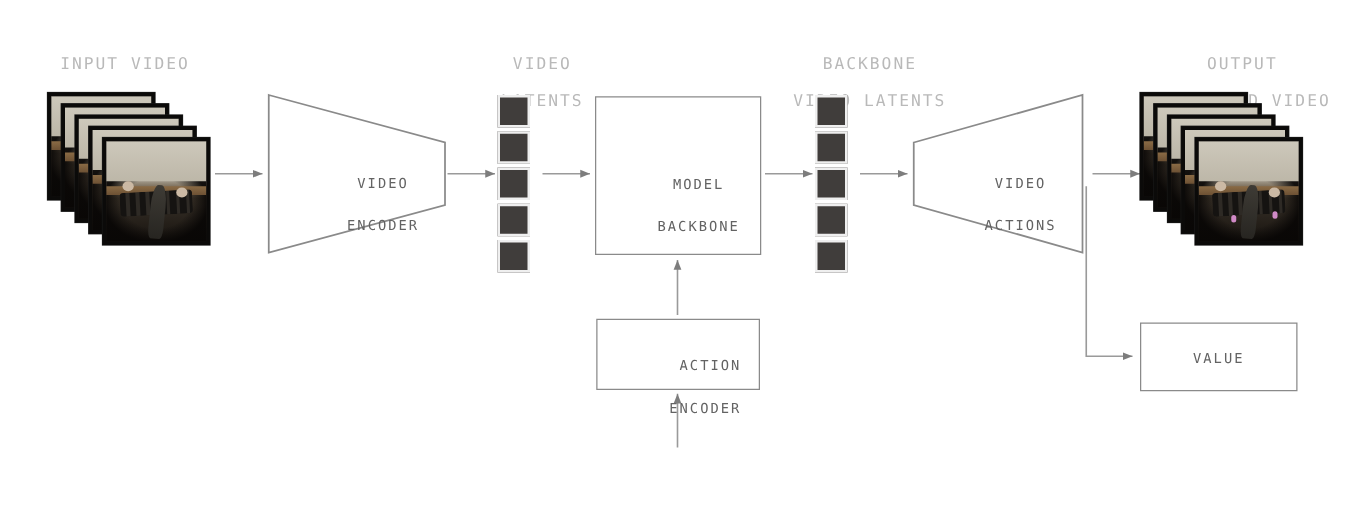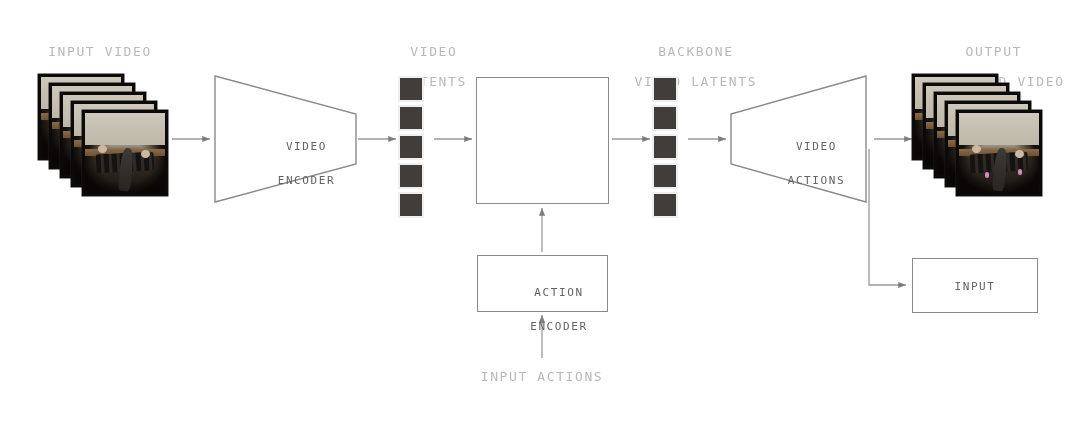--- a/index.html
+++ b/index.html
@@ -166,21 +166,20 @@
   <div class="lbl" style="left:592px; top:29px; width:170px;">
     <span>BACKBONE</span><br>
     <span>VIDEO LATENTS</span>
   </div>
 
   <div class="lbl" style="left:880px; top:29px; width:190px;">
     <span>OUTPUT</span><br>
     <span>GENERATED VIDEO</span>
   </div>
 
-  <div class="lbl" style="left:472px; top:369px; width:140px;">INPUT ACTIONS</div>
 
   <div class="framestack" style="left:38px; top:74px; width:136px; height:132px;">
     <div class="frame" style="left:0px;  top:0px;">
       <div class="inner">
           <div class="wall"></div>
           <div class="desk"></div>
           <div class="kb"></div>
           <div class="arm"></div>
         <div class="hand" style="left:16%; top:40%;"></div>
           <div class="hand" style="left:70%; top:46%;"></div>
@@ -238,20 +237,24 @@
 
   <div class="latent-col" style="left:398px; top:76px;">
     <div class="latent-cell"></div>
     <div class="latent-cell"></div>
     <div class="latent-cell"></div>
     <div class="latent-cell"></div>
     <div class="latent-cell"></div>
   </div>
 
   <div class="rectbox" style="left:476px; top:77px; width:133px; height:127px;"></div>
+  <div class="boxtext" style="left:476px; top:122px; width:133px;">
+    <span>MODEL</span><br>
+    <span>BACKBONE</span>
+  </div>
 
   <div class="latent-col" style="left:652px; top:76px;">
     <div class="latent-cell"></div>
     <div class="latent-cell"></div>
     <div class="latent-cell"></div>
     <div class="latent-cell"></div>
     <div class="latent-cell"></div>
   </div>
 
   <svg class="svg-layer" viewBox="0 0 1080 424">
@@ -319,21 +322,21 @@
           <div class="arm"></div>
         <div class="hand" style="left:16%; top:40%;"></div>
           <div class="hand" style="left:70%; top:46%;"></div>
         <div class="glow" style="left:33%; top:74%;"></div>
           <div class="glow" style="left:74%; top:70%;"></div>
         </div>
     </div>
   </div>
 
   <div class="rectbox" style="left:477px; top:255px; width:131px; height:57px;"></div>
-  <div class="boxtext" style="left:477px; top:267px; width:131px;">
+  <div class="boxtext" style="left:462px; top:267px; width:131px;text-align:right;">
     <span>ACTION</span><br>
     <span>ENCODER</span>
   </div>
 
   <div class="rectbox" style="left:912px; top:258px; width:126px; height:55px;"></div>
-  <div class="boxtext" style="left:912px; top:278px; width:126px;">INPUT</div>
+  <div class="boxtext" style="left:912px; top:278px; width:126px;">VALUE</div>
 
 </div>
 
 </body></html>

